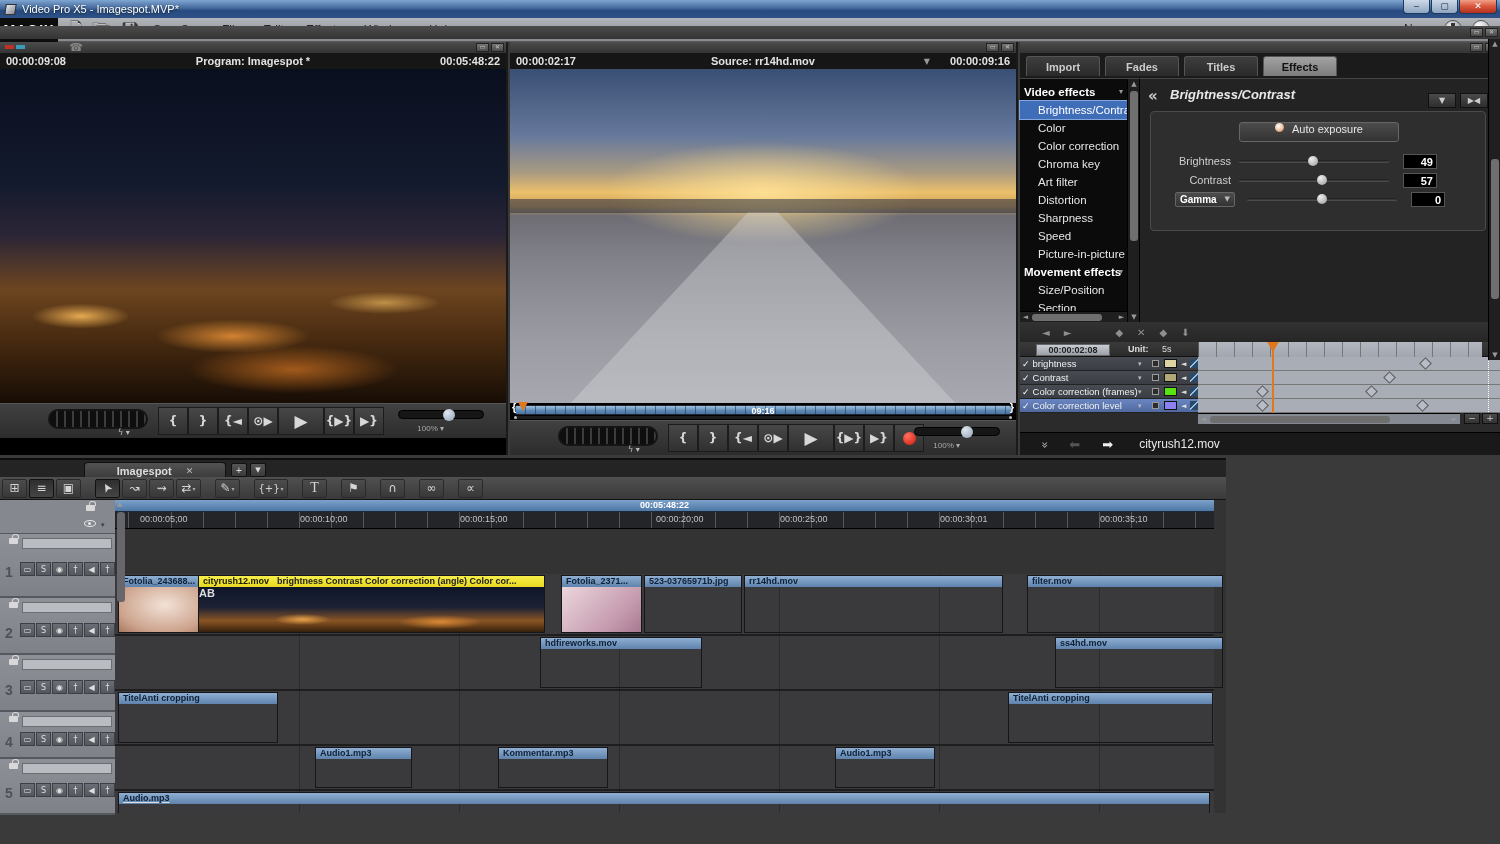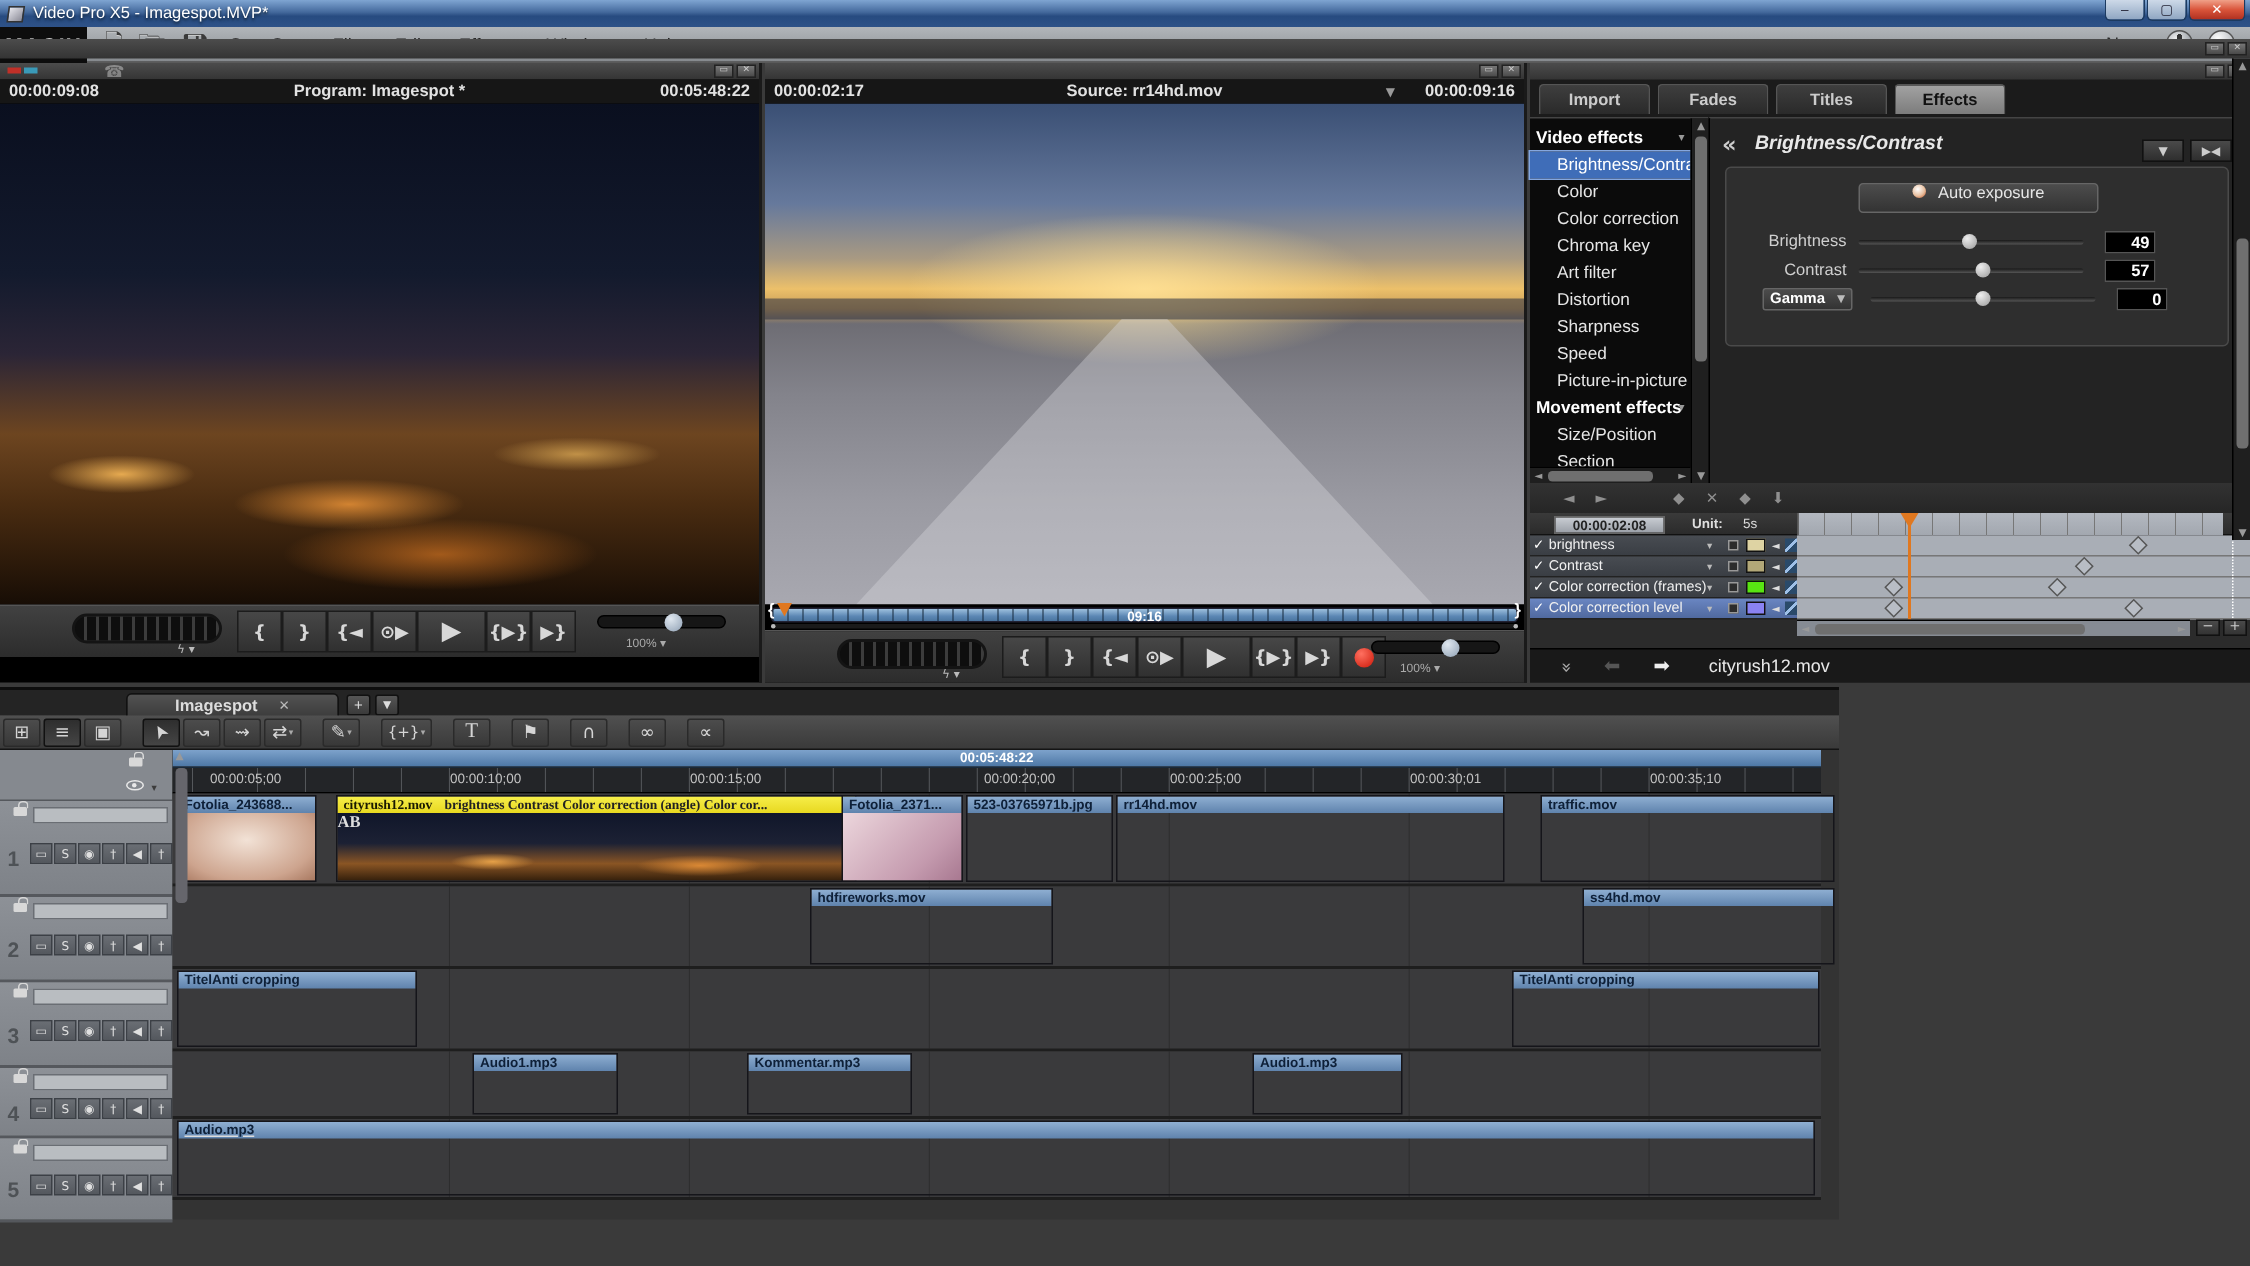--- a/index.html
+++ b/index.html
@@ -639,47 +639,47 @@
     <div id="tlruler">
         <span class="rlab" style="left: 25px;">00:00:05;00</span>
         <span class="rlab" style="left: 185px;">00:00:10;00</span>
         <span class="rlab" style="left: 345px;">00:00:15;00</span>
         <span class="rlab" style="left: 505px; margin-left: 36px;">00:00:20;00</span>
         <span class="rlab" style="left: 665px;">00:00:25;00</span>
         <span class="rlab" style="left: 825px;">00:00:30;01</span>
         <span class="rlab" style="left: 985px;">00:00:35;10</span>
       </div>
     <div id="trows">
-        <div class="trow" id="trow-0" style="height: 62px;">
+        <div class="trow" id="trow-0" style="height: 62px; margin-top: 45px;">
           <div class="clip media" style="left: 3px; width: 93px;">
             <div class="ch"><span>Fotolia_243688...</span></div>
             <div class="cbody b-portrait"></div>
           </div>
-          <div class="clip selected" style="left: 109px; width: 347px; font-family: Liberation Serif, serif;">
+          <div class="clip selected" style="left: 83px; width: 347px;">
             <div class="ch"><span>cityrush12.mov</span><span class="fx">brightness  Contrast  Color correction (angle)  Color cor...</span></div>
             <div class="cbody b-nightcity">
               <div class="fxstrip" style="left: 76px; width: 8px;"></div>
               <div class="fxstrip" style="left: 168px; width: 62px;"></div>
               <div class="abbadge"><b class="a">A</b><b class="b">B</b></div>
             </div>
           </div>
           <div class="clip media" style="left: 446px; width: 81px;">
             <div class="ch"><span>Fotolia_2371...</span></div>
             <div class="cbody b-girls"></div>
           </div>
           <div class="clip media" style="left: 529px; width: 98px;">
             <div class="ch"><span>523-03765971b.jpg</span></div>
             <div class="cbody b-phone"></div>
           </div>
           <div class="clip media" style="left: 629px; width: 259px;">
             <div class="ch"><span>rr14hd.mov</span></div>
             <div class="cbody b-rr"></div>
           </div>
           <div class="clip media" style="left: 912px; width: 196px;">
-            <div class="ch"><span>traffic.mov</span></div>
+            <div class="ch"><span>filter.mov</span></div>
             <div class="cbody b-traffic"></div>
           </div>
         </div>
         <div class="trow" id="trow-1" style="height: 55px;">
           <div class="clip media" style="left: 425px; width: 162px;">
             <div class="ch"><span>hdfireworks.mov</span></div>
             <div class="cbody b-fire">
               <div class="wave blue" style="top: 55%;"></div>
             </div>
           </div>

